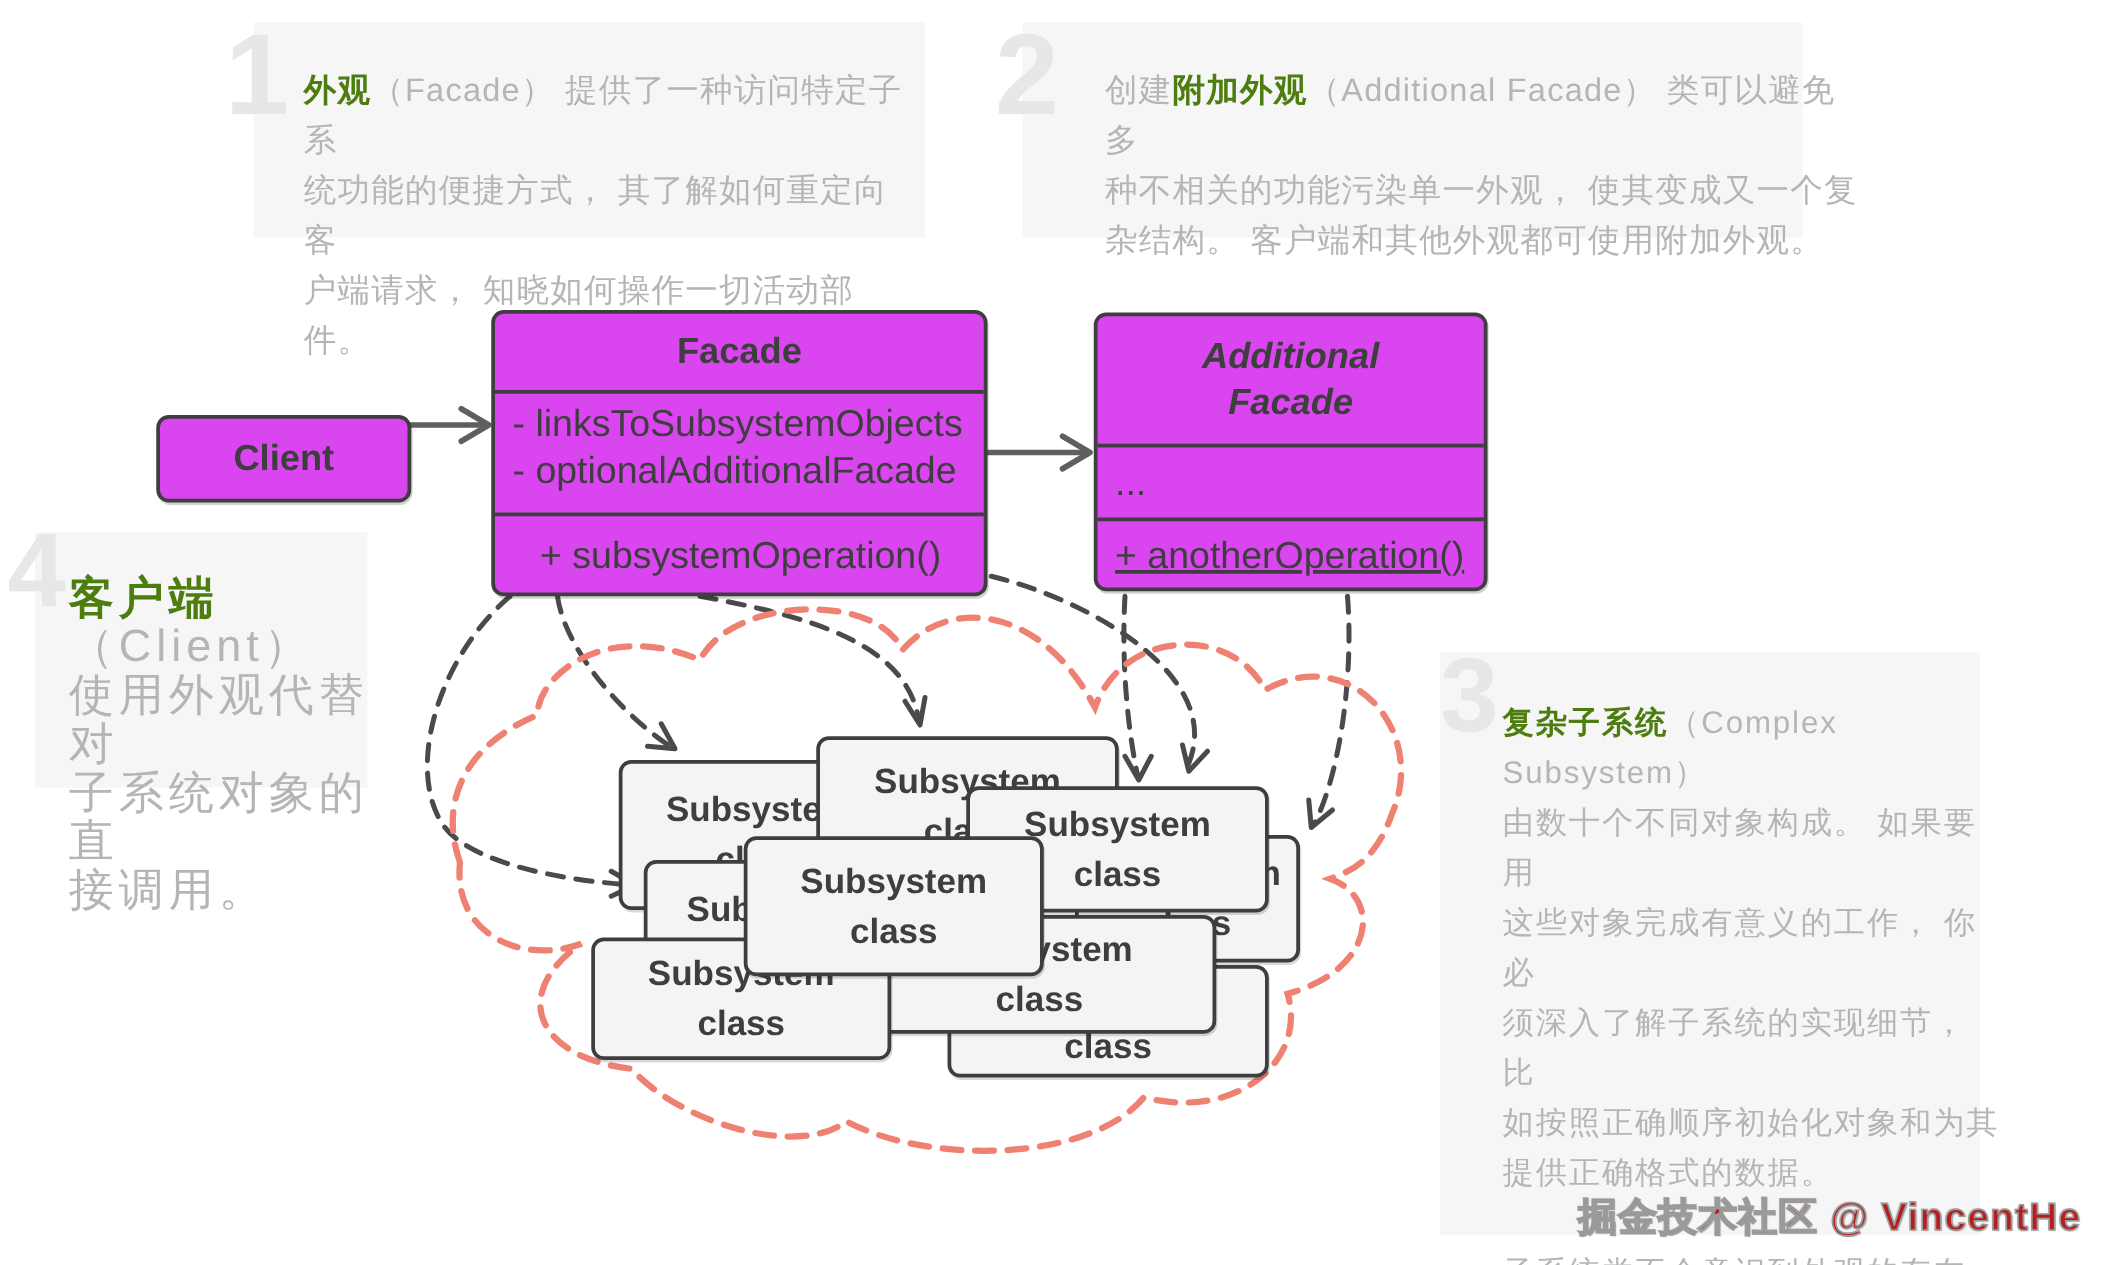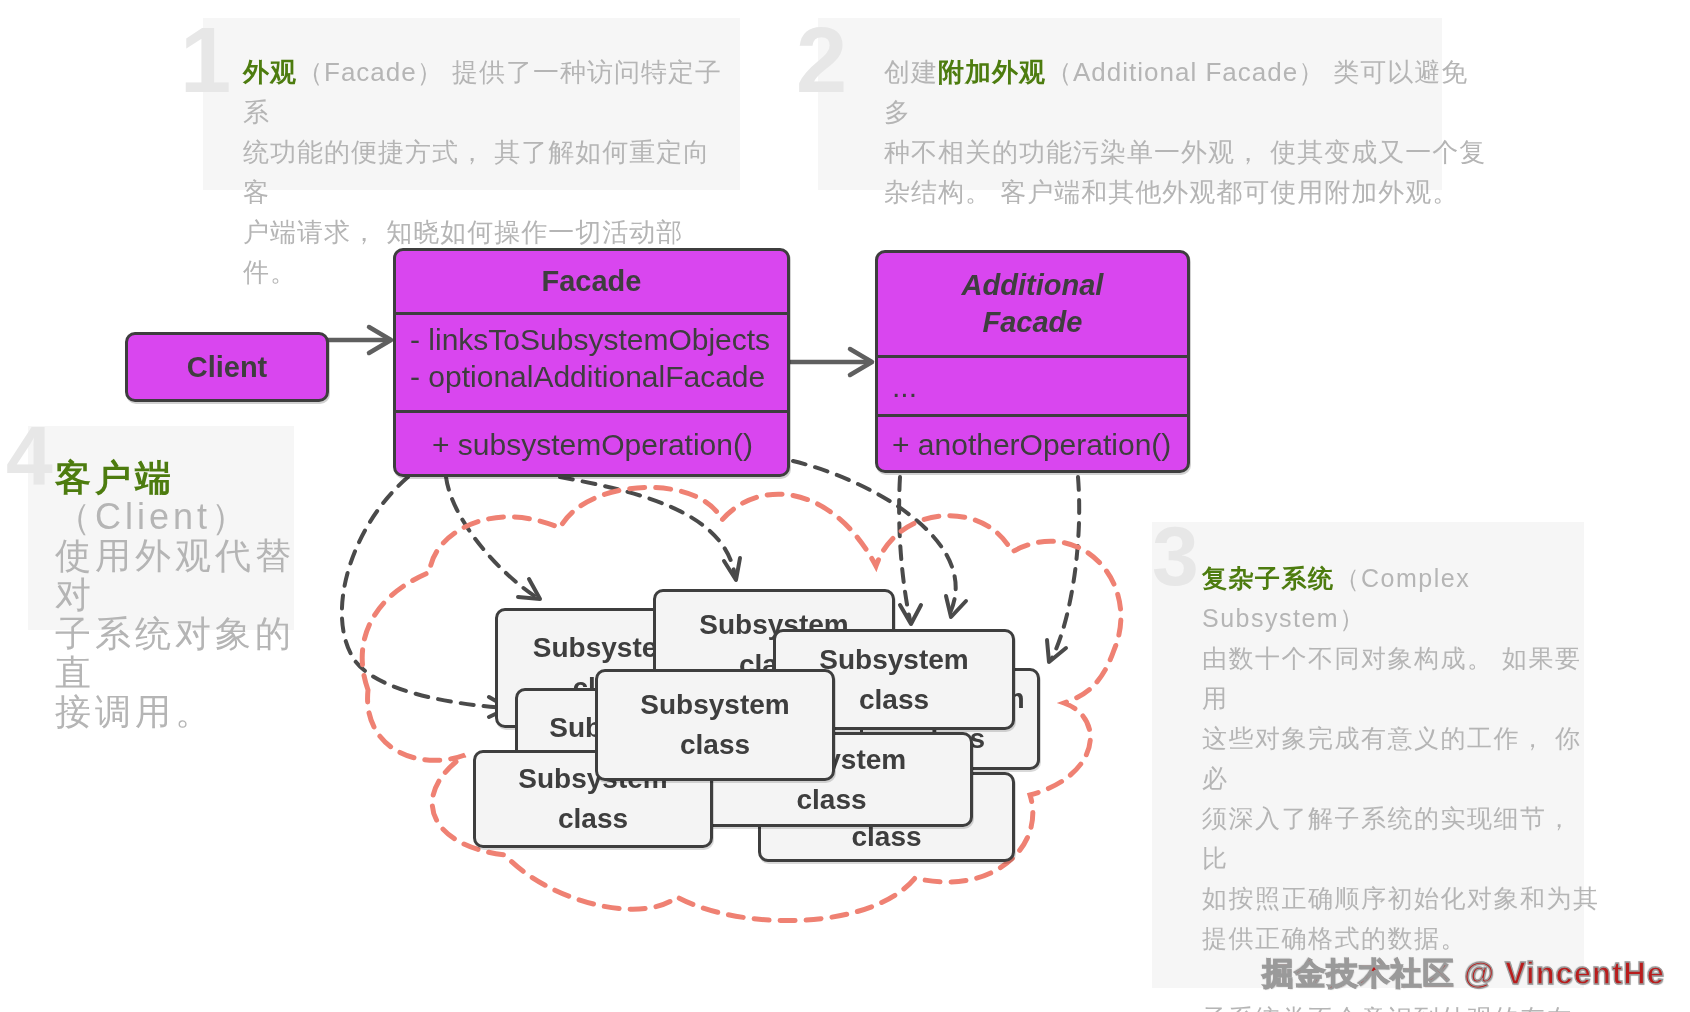--- a/index.html
+++ b/index.html
@@ -145,21 +145,21 @@
   <div class="uml" style="left:393px;top:248px;width:397px;height:229px;">
     <div class="row title" style="height:61px;">Facade</div>
     <div class="row members" style="height:98px;">- linksToSubsystemObjects
 - optionalAdditionalFacade</div>
     <div class="row members" style="height:63px;display:flex;align-items:center;padding-left:36px;">+ subsystemOperation()</div>
   </div>
 
   <div class="uml" style="left:875px;top:250px;width:315px;height:223px;">
     <div class="row title wrap-words" style="height:109px;font-style:italic;">Additional Facade</div>
     <div class="row members" style="height:63px;display:flex;align-items:center;">...</div>
-    <div class="row members" style="height:59px;display:flex;align-items:center;">+ anotherOperation()</div>
+    <div class="row members" style="height:59px;display:flex;align-items:center;text-decoration:underline;">+ anotherOperation()</div>
   </div>
 
   <div class="sb" style="left:860px;top:668px;width:180px;height:102px;z-index:10;">Subsystem class</div>
   <div class="sb" style="left:495px;top:608px;width:225px;height:120px;z-index:11;">Subsystem class</div>
   <div class="sb" style="left:515px;top:688px;width:218px;height:120px;z-index:12;">Subsystem class</div>
   <div class="sb" style="left:653px;top:589px;width:242px;height:112px;z-index:13;">Subsystem class</div>
   <div class="sb" style="left:758px;top:772px;width:257px;height:90px;z-index:13;">Subsystem class</div>
   <div class="sb" style="left:773px;top:629px;width:242px;height:101px;z-index:14;">Subsystem class</div>
   <div class="sb" style="left:690px;top:732px;width:283px;height:95px;z-index:15;">Subsystem class</div>
   <div class="sb" style="left:473px;top:750px;width:240px;height:98px;z-index:16;">Subsystem class</div>

